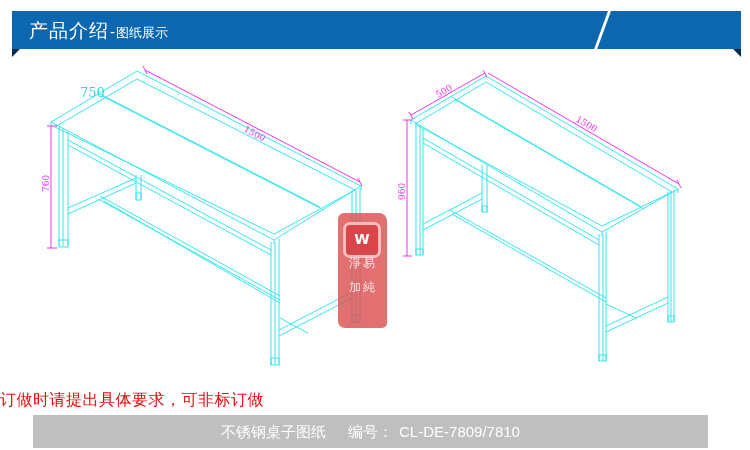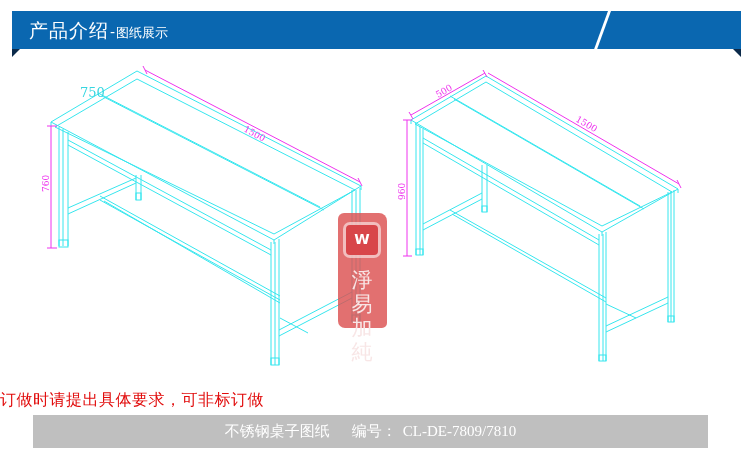--- a/index.html
+++ b/index.html
@@ -36,34 +36,34 @@
   }
   .stamp .logo-box {
     position: absolute; left: 8px; top: 12px; width: 32px; height: 30px;
     background: #d8464a; border-radius: 4px; box-shadow: 0 0 0 3px rgba(255,255,255,0.55);
   }
   .stamp .logo-glyph {
     position: absolute; left: 0; top: 6px; width: 32px; text-align: center;
     color: #ffffff; font-size: 14px; font-weight: bold;
   }
   .stamp .chars {
-    position: absolute; left: 3px; top: 55px; width: 44px; color: #f8e6e6;
-    font-size: 21px; line-height: 24px; text-align: center; letter-spacing: 2px;
+    position: absolute; left: 3px; top: 38px; width: 44px; color: #f8e6e6;
+    font-size: 12px; line-height: 24px; text-align: center; letter-spacing: 2px;
     font-family: "DejaVu Serif", serif;
   }
   .note {
     position: absolute; left: 0; top: 390px; width: 750px; text-align: left;
     color: #e10b0b; font-size: 16px; letter-spacing: 0.5px;
   }
   .footer {
     position: absolute; left: 33px; top: 415px; width: 675px; height: 33px;
     background: #bfbfbf; color: #ffffff; text-align: center; line-height: 33px;
     font-size: 15px;
   }
-  .footer .code { font-family: Liberation Serif, serif; margin-left: 6px; }
+  .footer .code { font-family: Liberation Sans, sans-serif; margin-left: 6px; }
   .footer .gap { display: inline-block; width: 22px; }
 </style>
 </head>
 <body>
 
 <div class="banner">
   <div class="slash"></div>
   <div class="fold-l"></div>
   <div class="fold-r"></div>
   <div class="title">

